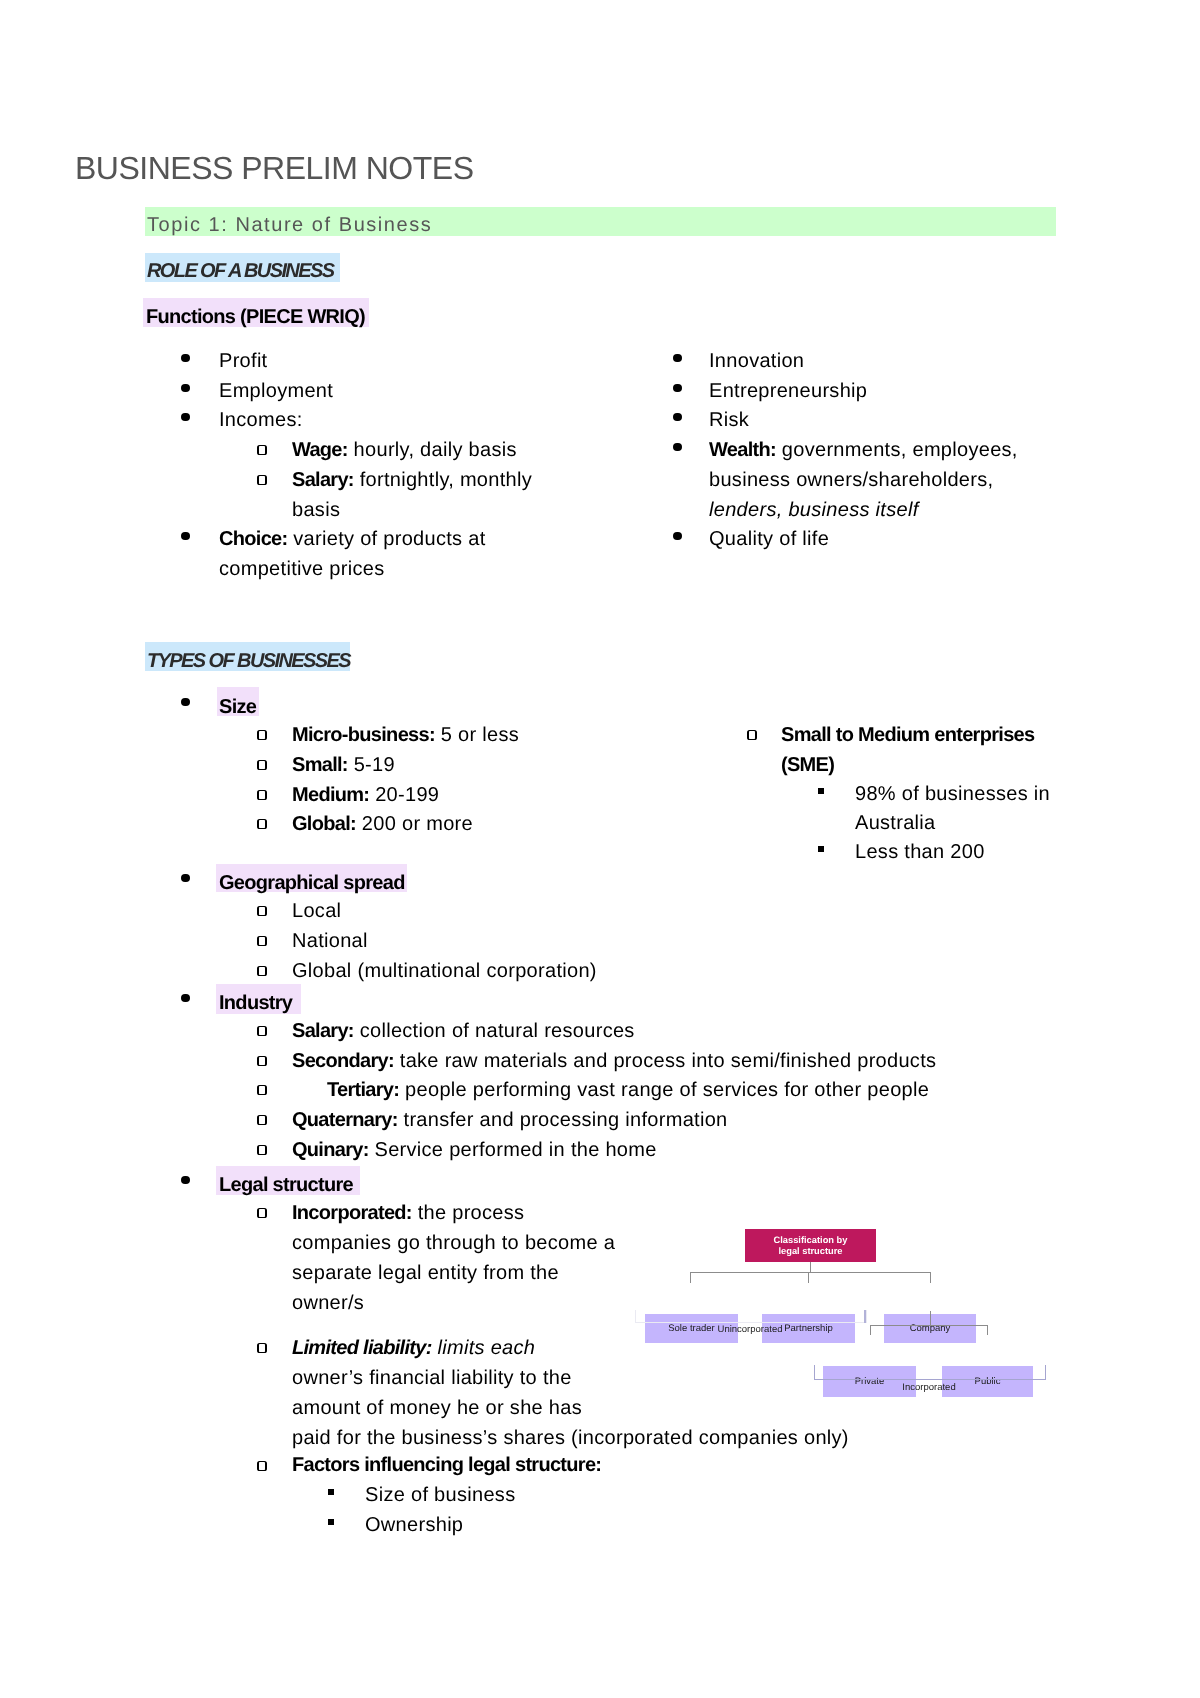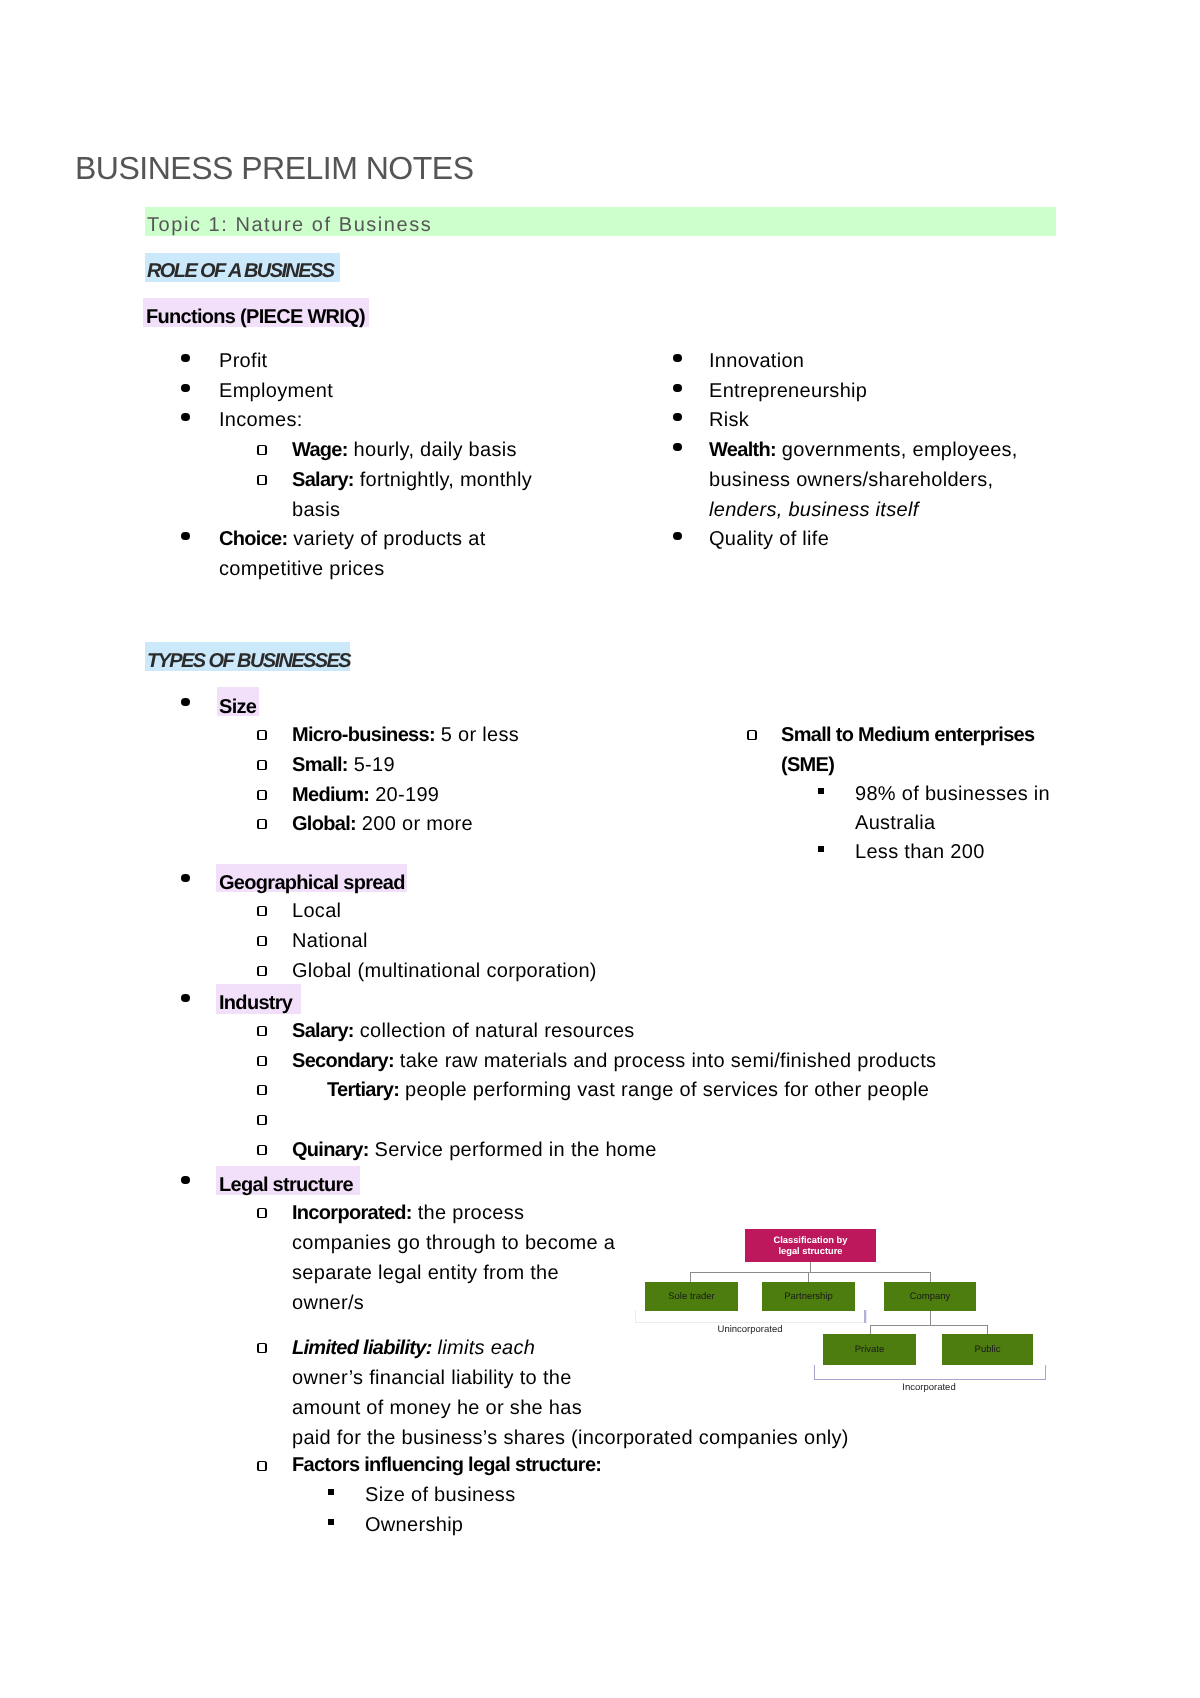--- a/index.html
+++ b/index.html
@@ -39,21 +39,21 @@
       border-top:1.6px solid #000;border-bottom:1.6px solid #000;
       border-left:2.6px solid #000;border-right:2.6px solid #000;
       border-radius:26%;box-sizing:border-box;background:#fff;}
   .b3{position:absolute;width:6px;height:6px;background:#000;}
 
   
   .dg{position:absolute;}
   .dnode{position:absolute;display:flex;align-items:center;justify-content:center;
          text-align:center;font-size:9.5px;line-height:11px;font-weight:400;}
   .droot{background:#be185d;color:#fff;font-weight:bold;font-size:9.3px;}
-  .dbox{background:#4d7c0f;color:#1a1a1a;}
+  .dbox{background:#c4b5fd;color:#1a1a1a;margin-top:32px;}
   .dline{position:absolute;background:#8c8c8c;}
   .dlabel{position:absolute;font-size:9.5px;color:#222;white-space:nowrap;text-align:center;}
   .brace{position:absolute;border:1px solid #b9b9d6;border-top:none;}
 </style>
 </head>
 <body>
 
 <div class="page">
   <div class="abs doc-title">BUSINESS PRELIM NOTES</div>
 
@@ -153,20 +153,21 @@
   <div class="b2b" style="left:257px;top:1026.3px;"></div>
   <div class="t" style="left:292px;top:1016.5px;"><b>Salary:</b><span> collection of natural resources</span></div>
 
   <div class="b2b" style="left:257px;top:1056.3px;"></div>
   <div class="t" style="left:292px;top:1046.5px;"><b>Secondary:</b><span> take raw materials and process into semi/finished products</span></div>
 
   <div class="b2b" style="left:257px;top:1085.3px;"></div>
   <div class="t" style="left:292px;top:1075.5px;margin-left:35px;"><b>Tertiary:</b><span> people performing vast range of services for other people</span></div>
 
   <div class="b2b" style="left:257px;top:1115.3px;"></div>
+  <div class="t" style="left:292px;top:1105.5px;"><b>Quaternary:</b><span> transfer and processing information</span></div>
 
   <div class="b2b" style="left:257px;top:1145.3px;"></div>
   <div class="t" style="left:292px;top:1135.5px;"><b>Quinary:</b><span> Service performed in the home</span></div>
 
   <div class="b1" style="left:181px;top:1175.8px;"></div>
   <div class="band band-pink" style="left:216px;top:1166px;width:144px;height:29px;"></div>
   <div class="tb" style="left:219px;top:1170.5px;">Legal structure</div>
 
   <div class="b2b" style="left:257px;top:1208.3px;"></div>
   <div class="t" style="left:292px;top:1198.5px;"><b>Incorporated:</b><span> the process</span></div>

